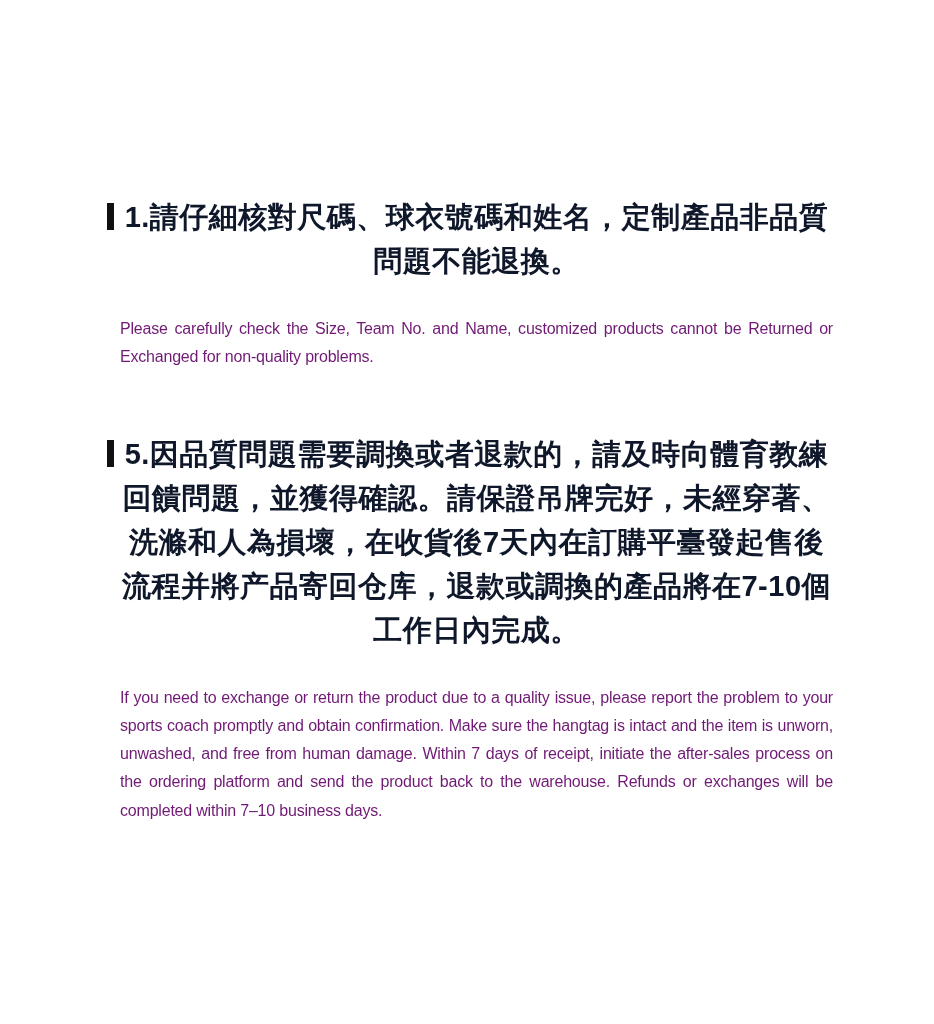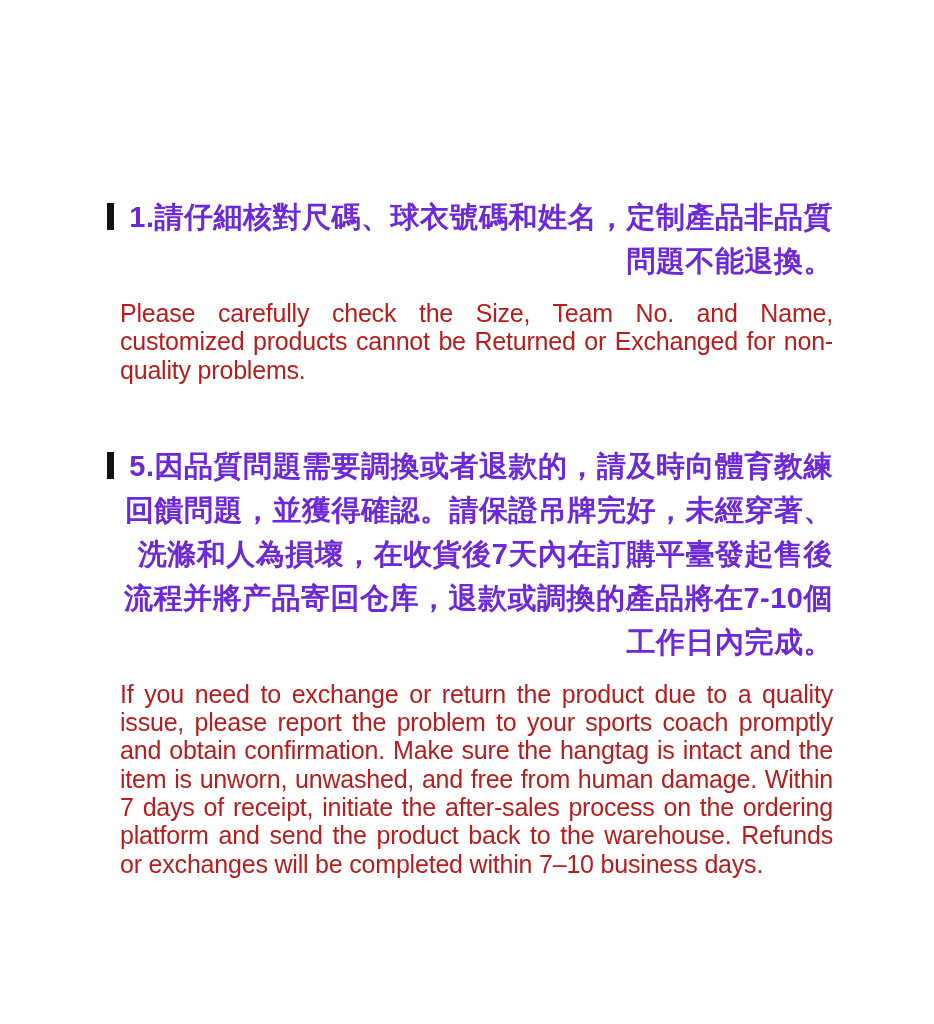--- a/index.html
+++ b/index.html
@@ -28,39 +28,39 @@
 
   .policy-section + .policy-section {
     margin-top: 60px;
   }
 
   .zh-heading {
     position: relative;
     font-size: 29px;
     font-weight: 700;
     line-height: 44px;
-    color: #6d28d9;
+    color: #0f172a;
     letter-spacing: 0.5px;
-    text-align: right;
+    text-align: center;
   }
 
   .accent-bar {
     position: absolute;
     left: -13px;
     top: 8px;
     width: 7px;
     height: 27px;
     background: #111111;
   }
 
   .en-body {
-    margin-top: 16px;
-    font-size: 25px;
+    margin-top: 32px;
+    font-size: 16px;
     line-height: 28.3px;
-    color: #b91c1c;
+    color: #701a75;
     letter-spacing: -0.2px;
     text-align: justify;
   }
 </style>
 </head>
 <body>
 
 <div class="page">
   <div class="content">
 

